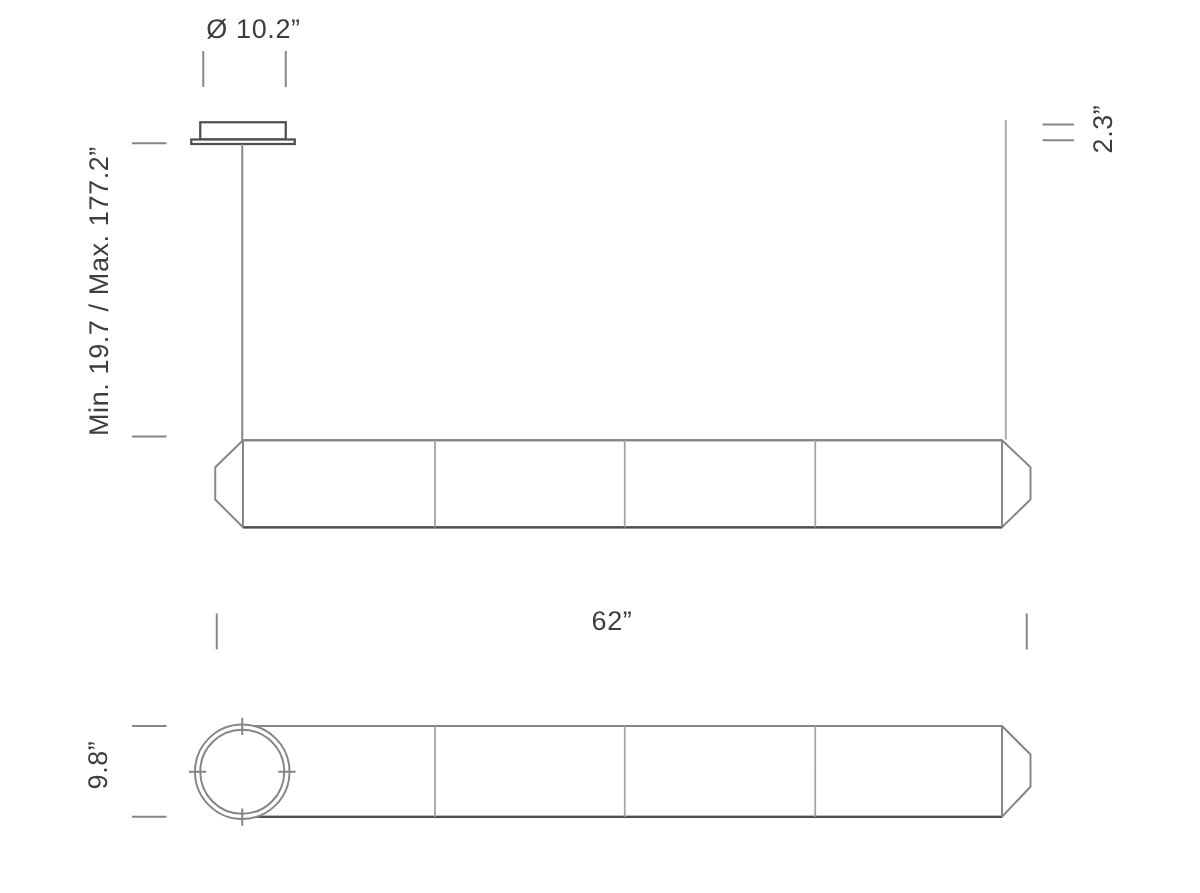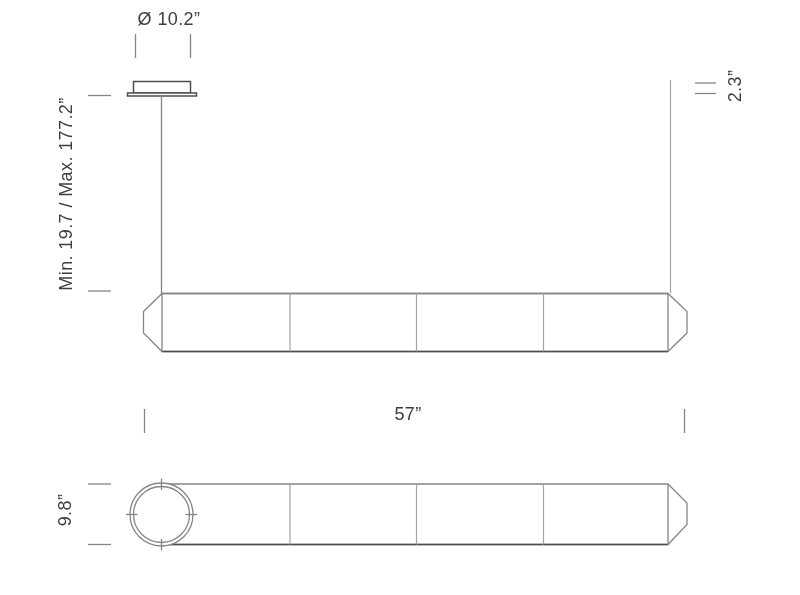--- a/index.html
+++ b/index.html
@@ -107,16 +107,16 @@
       </g>
     </g>
   </svg>
 
   <div class="dim-label" style="left:169px; top:19px;">Ø 10.2”</div>
 
   <div class="dim-label rot" style="left:66px; top:194px;">Min. 19.7 / Max. 177.2”</div>
 
   <div class="dim-label rot" style="left:735px; top:86px;">2.3”</div>
 
-  <div class="dim-label" style="left:408px; top:414px;">57”</div>
+  <div class="dim-label" style="left:408px; top:414px;">62”</div>
 
   <div class="dim-label rot" style="left:65px; top:510px;">9.8”</div>
 </div>
 
 </body></html>

